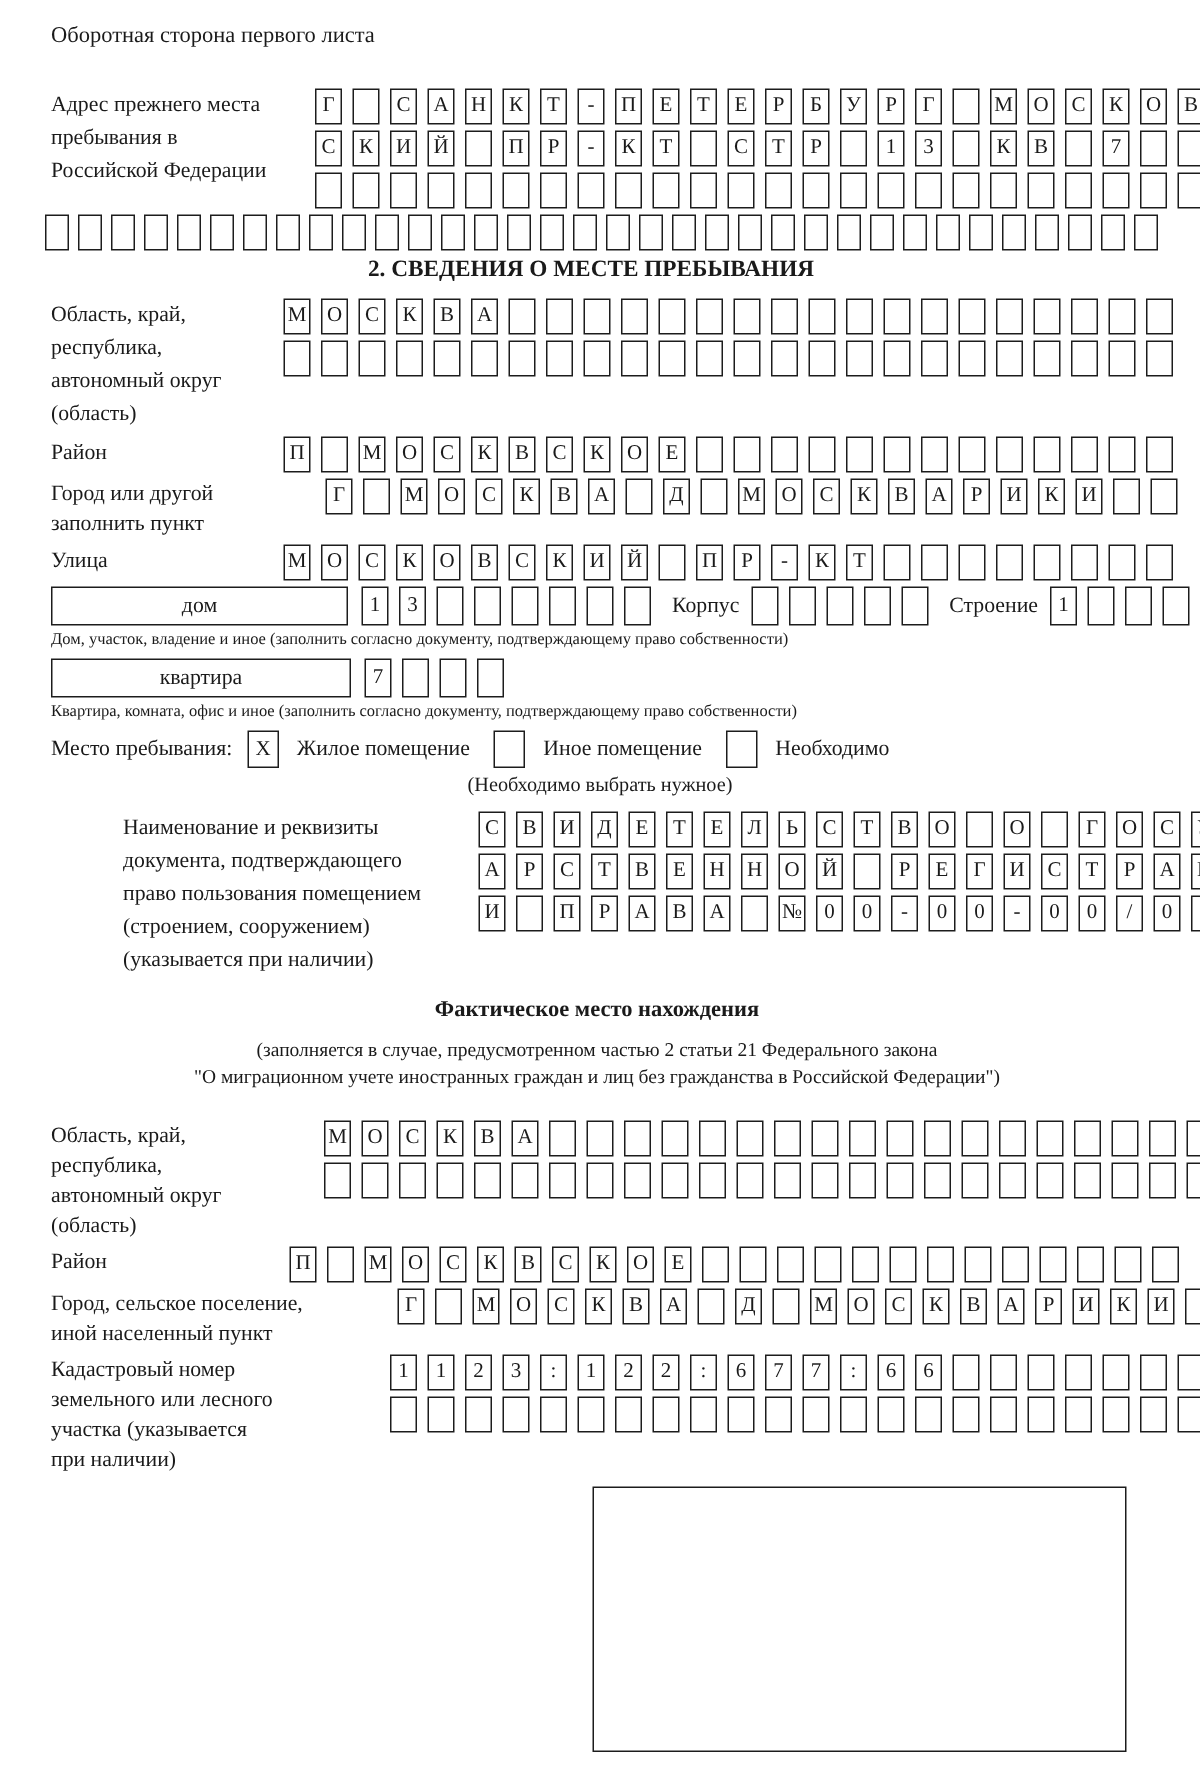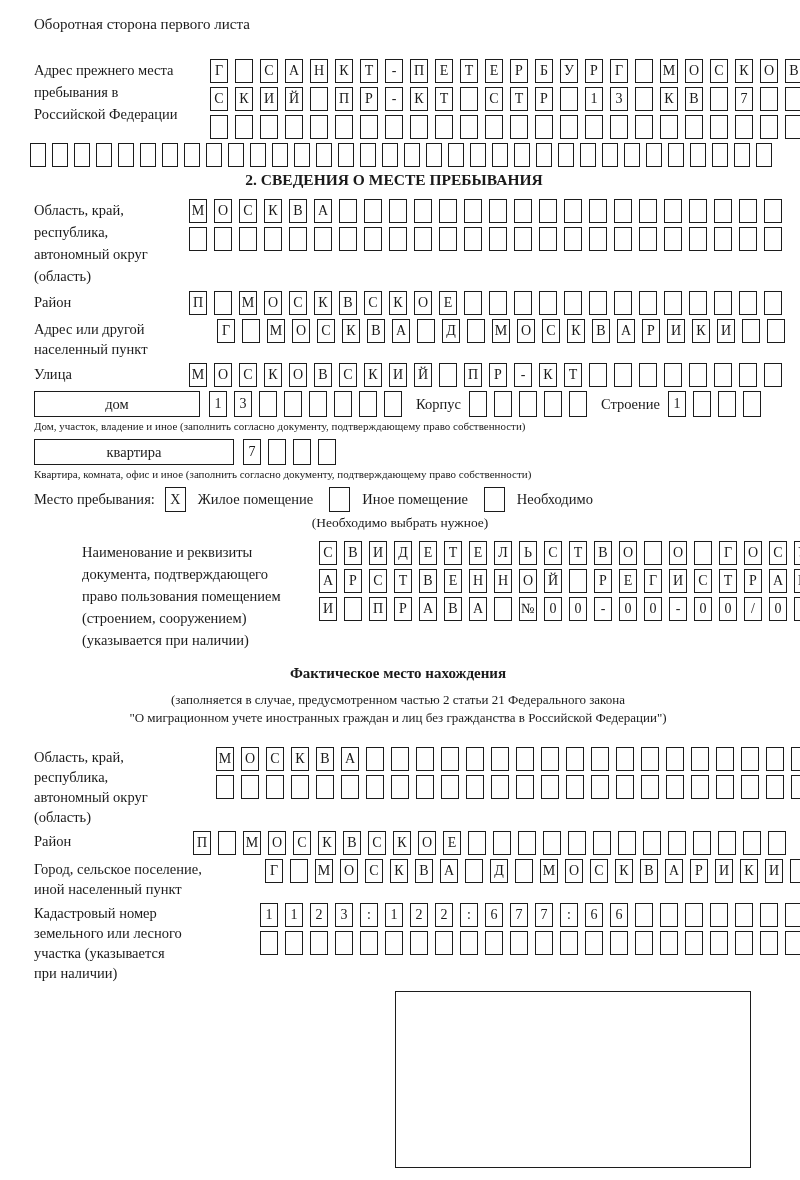--- a/index.html
+++ b/index.html
@@ -20,21 +20,21 @@
   .cells-sm .cell { width:16px; gap:6px; }
   .cells-sm { gap:6px; }
 
   .fullrow { margin-left:-4px; margin-top:4px; }
 
   .note { font-size:13.5px; text-align:center; width:756px; margin:3px 0 8px -24px; }
   .note-left { font-size:11px; text-align:left; margin:2px 0 7px 0; }
   .sec-title { font-size:15.5px; font-weight:bold; text-align:center; width:740px; margin:4px 0 10px -10px; }
 
   .bigbox { height:26px; border:1.5px solid #1c1c1c; display:flex; align-items:center; justify-content:center; font-size:14.5px; flex:0 0 auto; }
-  .bb-dom { width:166px; margin-right:9px; }
+  .bb-dom { width:198px; margin-right:9px; }
   .bb-kv  { width:200px; margin-right:9px; }
   .inline-lbl { font-size:14.5px; line-height:26px; margin:0 8px 0 14px; flex:0 0 auto; }
   .house-row, .apt-row { display:flex; align-items:flex-start; margin-bottom:3px; }
   .house-row .cell, .apt-row .cell { height:26px; }
 
   .stay-row { display:flex; align-items:center; font-size:14.5px; margin:6px 0 3px 0; }
   .chk { width:21px; height:25px; border:1.5px solid #1c1c1c; display:flex; align-items:center; justify-content:center;
          font-size:14px; margin:0 12px 0 16px; flex:0 0 auto; }
   .chk.first { margin-left:10px; }
   .stay-note { font-size:13.5px; text-align:center; width:340px; margin:0 0 10px 196px; }
@@ -257,21 +257,21 @@
         <span class="cell"></span>
         <span class="cell"></span>
         <span class="cell"></span>
         <span class="cell"></span>
         <span class="cell"></span>
         <span class="cell"></span>
       </div>
   </div>
 
   <div class="frow">
-    <div class="flabel w123" style="line-height:20px;">Адрес или другой населенный пункт</div>
+    <div class="flabel w123" style="line-height:20px;">Город или другой заполнить пункт</div>
     <div class="boxes ml28">
         <span class="cell">Г</span>
         <span class="cell"></span>
         <span class="cell">М</span>
         <span class="cell">О</span>
         <span class="cell">С</span>
         <span class="cell">К</span>
         <span class="cell">В</span>
         <span class="cell">А</span>
         <span class="cell"></span>

